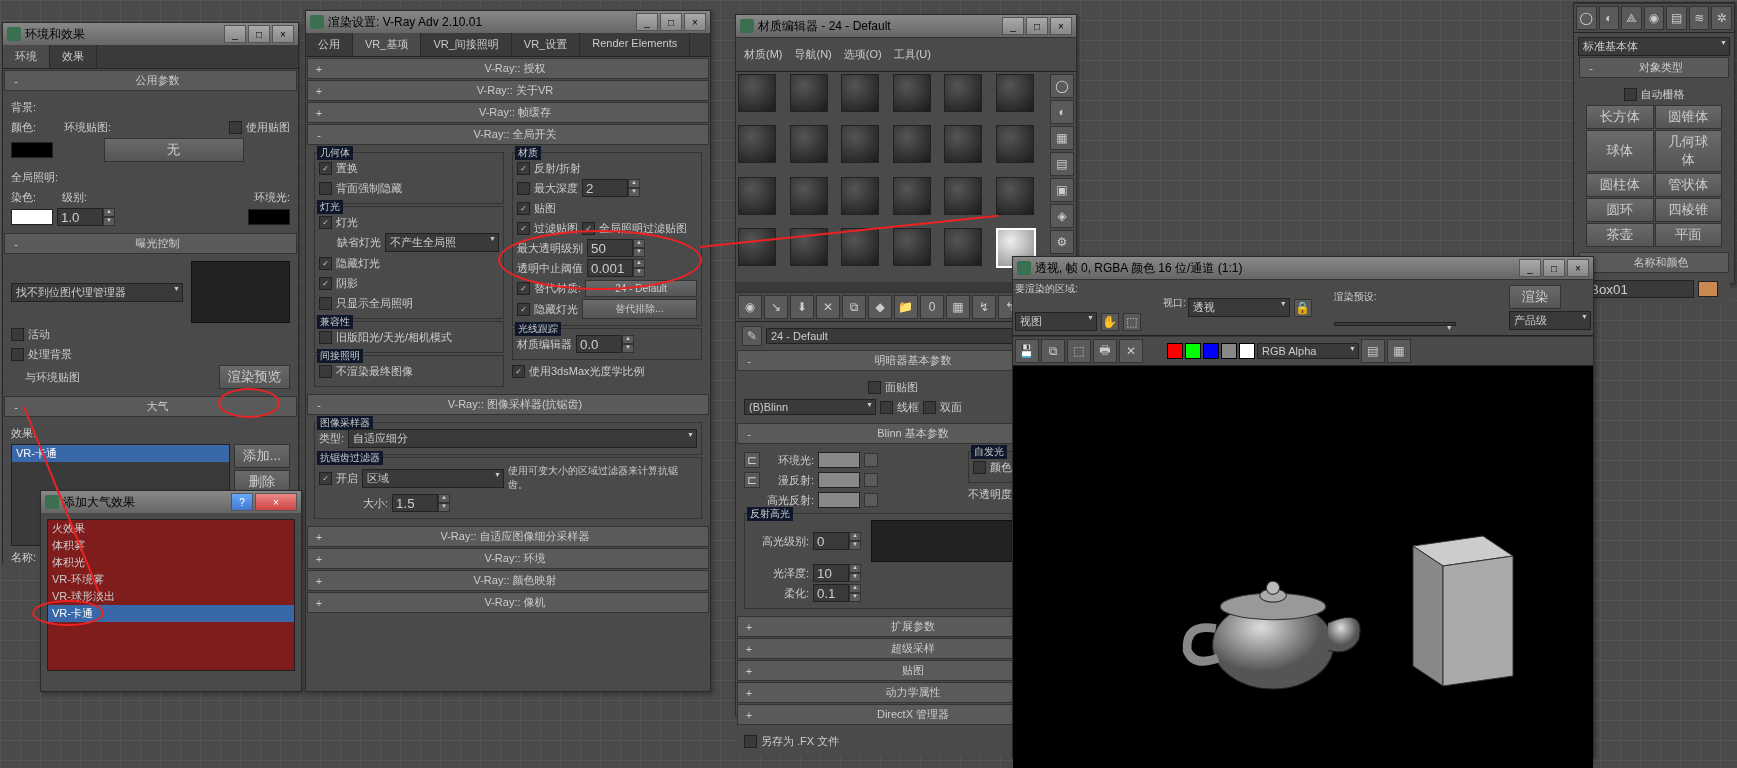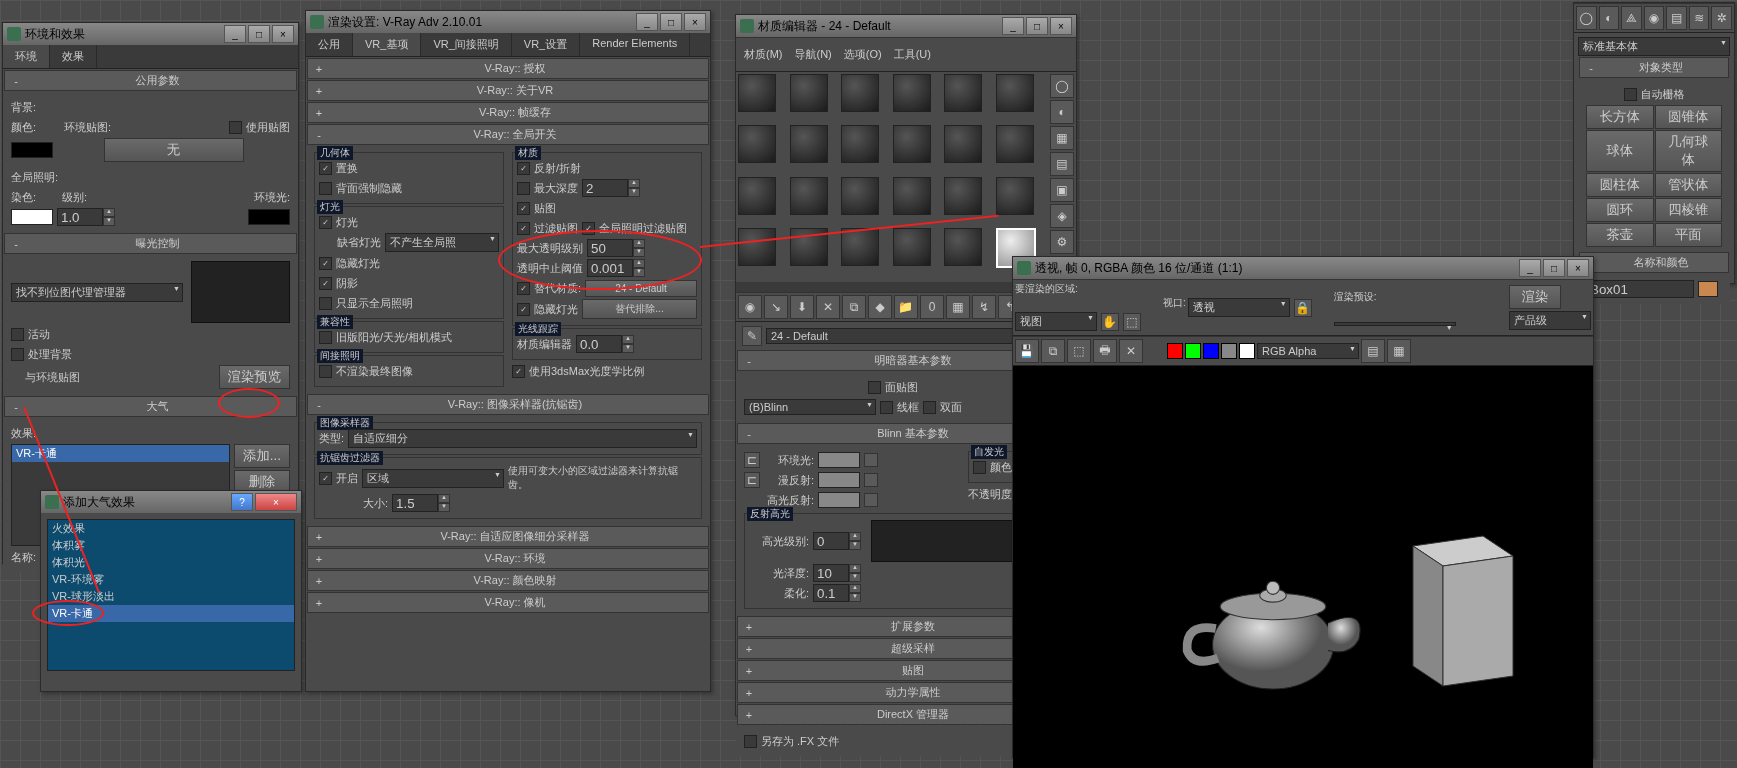--- a/index.html
+++ b/index.html
@@ -213,21 +213,21 @@
 <div class="window" style="left:40px;top:490px;width:260px;height:200px">
   <div class="titlebar">
       <span class="titlebar-icon"></span>
       <span class="titlebar-text">添加大气效果</span>
       <div class="win-btns">
         <span class="win-btn blue">?</span>
         <span class="win-btn close">×</span>
       </div>
     </div>
   <div style="padding:6px">
-    <div class="listbox" style="height:150px;background:#0c4a6e">
+    <div class="listbox" style="height:150px;background:#7f1d1d">
       <div class="list-item">火效果</div>
       <div class="list-item">体积雾</div>
       <div class="list-item">体积光</div>
       <div class="list-item">VR-环境雾</div>
       <div class="list-item">VR-球形淡出</div>
       <div class="list-item sel">VR-卡通</div>
     </div>
   </div>
 </div>
 

